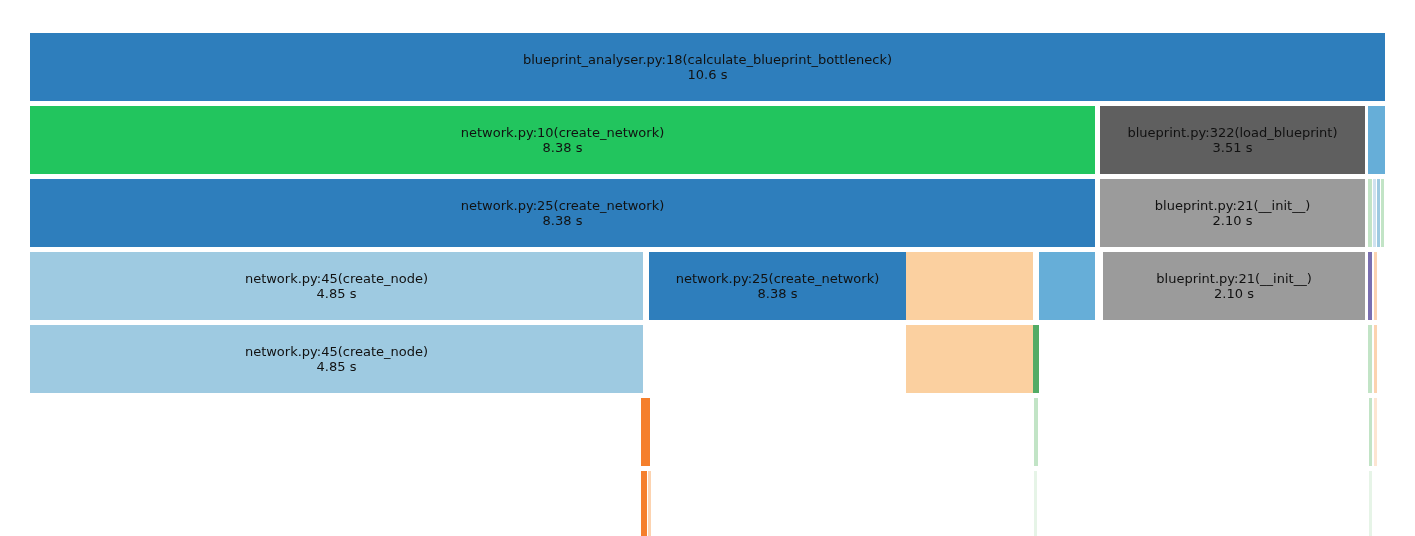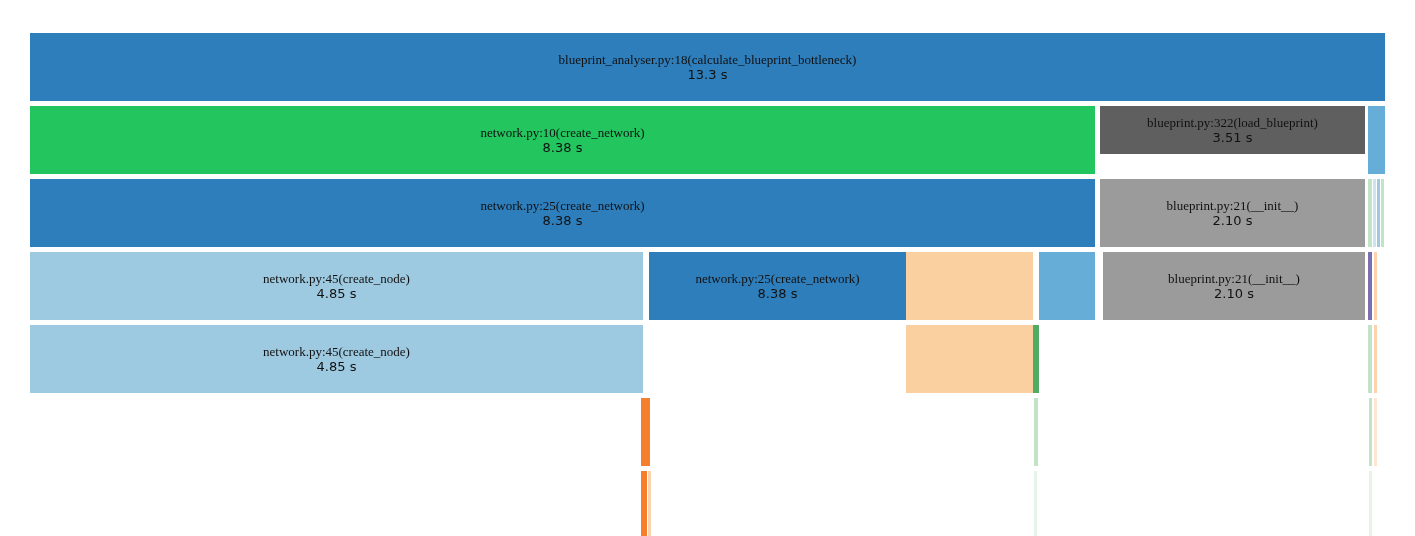--- a/index.html
+++ b/index.html
@@ -30,40 +30,39 @@
     justify-content: center;
     text-align: center;
     line-height: 1.18;
     color: #111111;
     font-size: 13px;
     white-space: nowrap;
   }
   .frame .fn {
     display: block;
     pointer-events: none;
-    font-family: Liberation Serif, serif;
   }
   .frame .tm {
     display: block;
     pointer-events: none;
   }
 </style>
 </head>
 <body>
 
 <div id="flamegraph" style="width: 1415px; height: 536px; background: rgb(255, 255, 255);">
     <div class="frame" style="left: 30px; top: 33px; width: 1355px; height: 68px; background: rgb(46, 126, 188);">
       <span class="fn">blueprint_analyser.py:18(calculate_blueprint_bottleneck)</span>
-      <span class="tm">13.3 s</span>
+      <span class="tm">10.6 s</span>
     </div>
     <div class="frame" style="left: 30px; top: 106px; width: 1065px; height: 68px; background: #22c55e;">
       <span class="fn">network.py:10(create_network)</span>
       <span class="tm">8.38 s</span>
     </div>
-    <div class="frame" style="left: 1100px; top: 106px; width: 265px; height: 48px; background: rgb(95, 95, 95);">
+    <div class="frame" style="left: 1100px; top: 106px; width: 265px; height: 68px; background: rgb(95, 95, 95);">
       <span class="fn">blueprint.py:322(load_blueprint)</span>
       <span class="tm">3.51 s</span>
     </div>
     <div class="frame nolabel" style="left: 1368px; top: 106px; width: 17px; height: 68px; background: rgb(102, 174, 216);"></div>
     <div class="frame" style="left: 30px; top: 179px; width: 1065px; height: 68px; background: rgb(46, 126, 188);">
       <span class="fn">network.py:25(create_network)</span>
       <span class="tm">8.38 s</span>
     </div>
     <div class="frame" style="left: 1100px; top: 179px; width: 265px; height: 68px; background: rgb(155, 155, 155);">
       <span class="fn">blueprint.py:21(__init__)</span>

